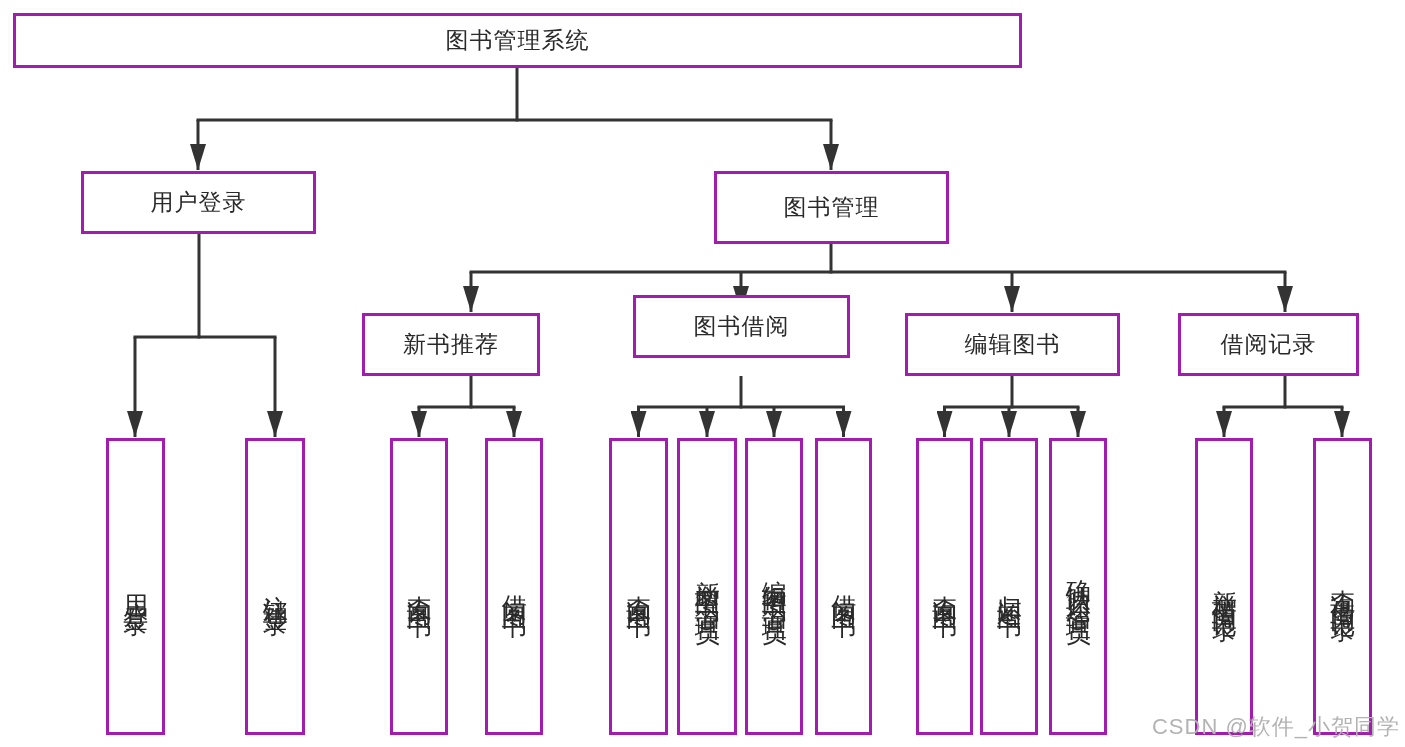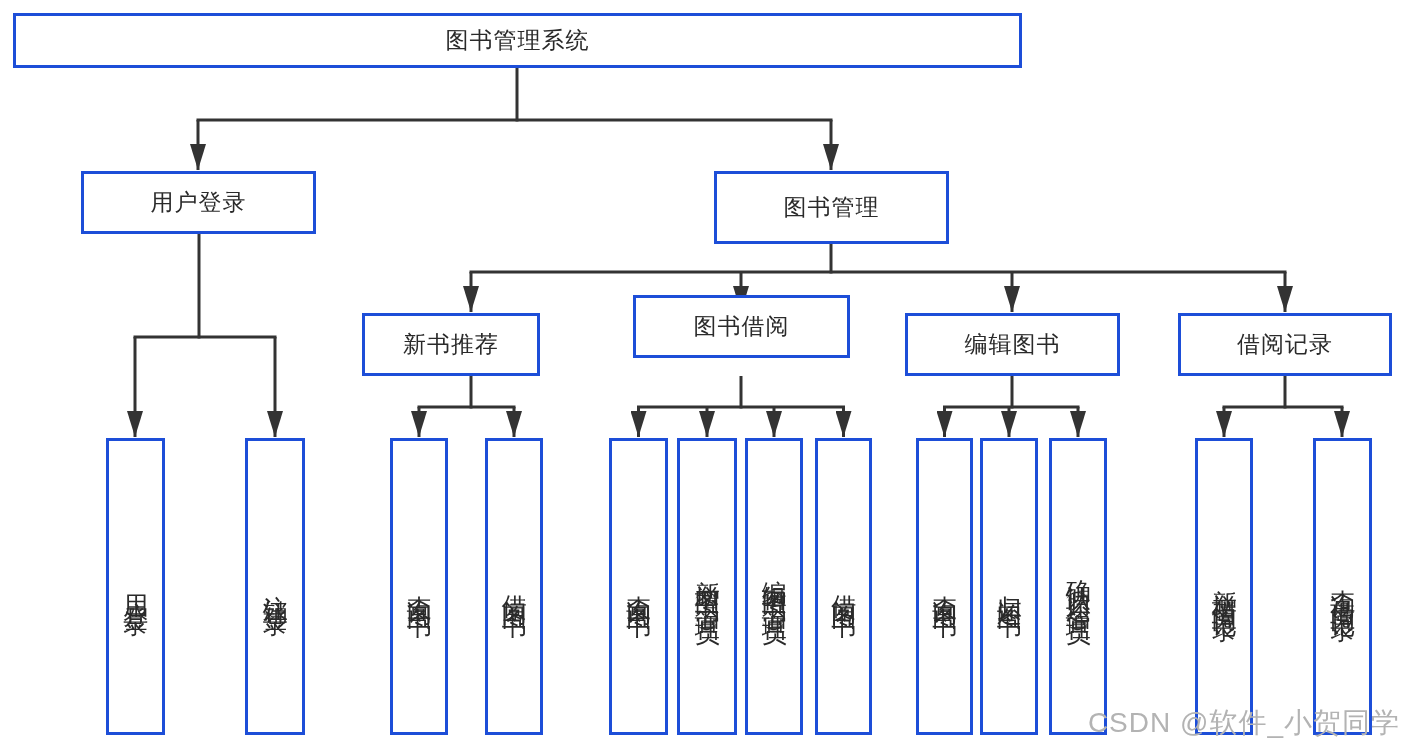--- a/index.html
+++ b/index.html
@@ -7,41 +7,41 @@
   body {
     position:relative;
     background:#ffffff;
     font-family:"Liberation Sans", sans-serif;
     color:#2a2a2a;
     overflow:hidden;
   }
   svg.connectors { position:absolute; left:0; top:0; z-index:1; }
   .node {
     position:absolute;
-    border:3px solid #1d4ed8;
+    border:3px solid #a21caf;
     background:#ffffff;
     display:flex;
     align-items:center;
     justify-content:center;
     z-index:2;
   }
   .h-label { font-size:23px; letter-spacing:1px; white-space:nowrap; }
   .v-label {
     writing-mode:vertical-lr;
     text-orientation:mixed;
     font-size:25px;
     letter-spacing:6px;
     line-height:1.1;
     white-space:nowrap;
   }
   .watermark {
     position:absolute;
     right:5px;
     bottom:5px;
-    font-size:28px;
+    font-size:22px;
     color:#b3b3b3;
     letter-spacing:1px;
     z-index:3;
     white-space:nowrap;
   }
 </style>
 </head>
 <body>
 
 <svg class="connectors" width="1405" height="747" viewBox="0 0 1405 747">
@@ -107,21 +107,21 @@
 
 <div class="node" style="left:362px;top:313px;width:178px;height:63px">
   <span class="h-label">新书推荐</span>
 </div>
 <div class="node" style="left:633px;top:295px;width:217px;height:63px">
   <span class="h-label">图书借阅</span>
 </div>
 <div class="node" style="left:905px;top:313px;width:215px;height:63px">
   <span class="h-label">编辑图书</span>
 </div>
-<div class="node" style="left:1178px;top:313px;width:214px;height:63px">
+<div class="node" style="left:1178px;top:313px;width:181px;height:63px">
   <span class="h-label">借阅记录</span>
 </div>
 
 <div class="node" style="left:106px;top:438px;width:59px;height:297px">
   <span class="v-label">用户登录</span>
 </div>
 <div class="node" style="left:245px;top:438px;width:60px;height:297px">
   <span class="v-label">注销登录</span>
 </div>
 

